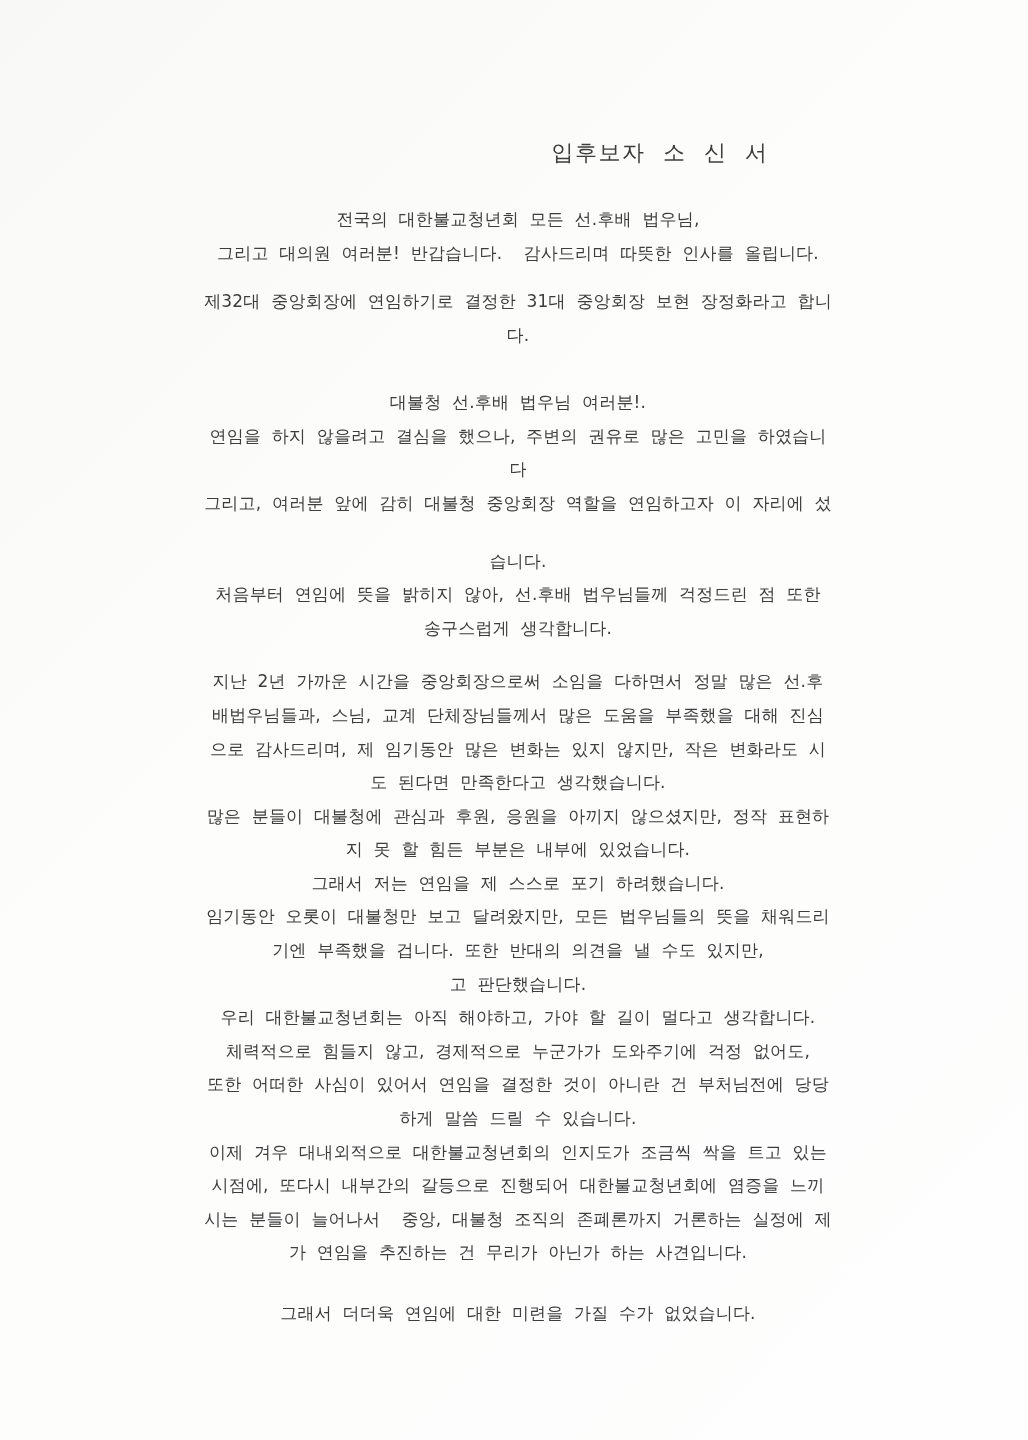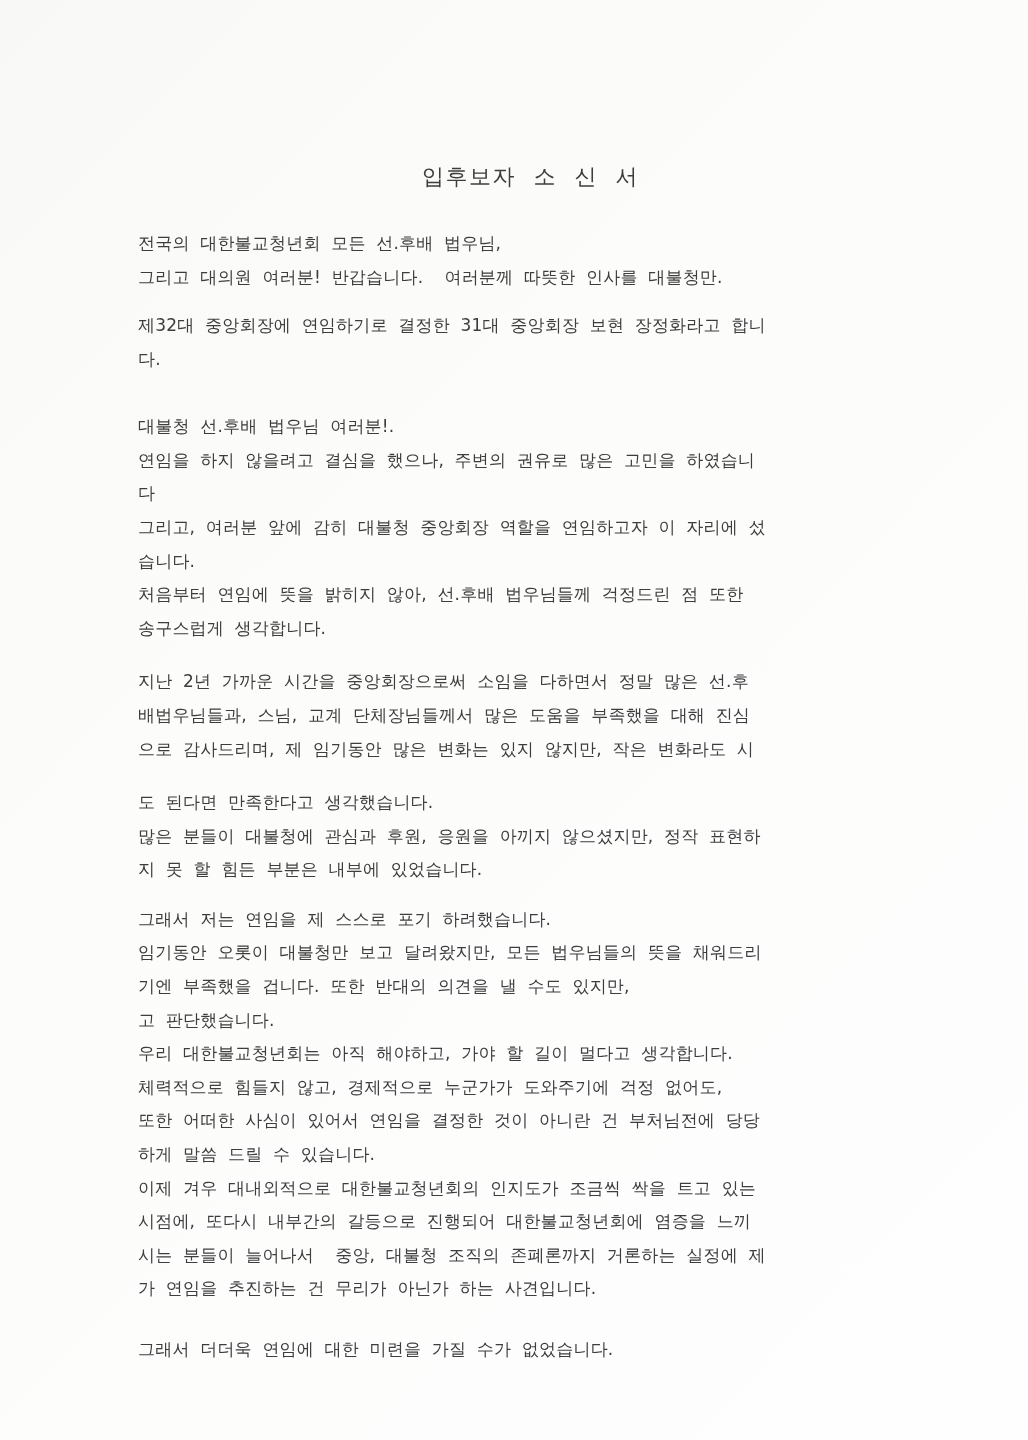--- a/index.html
+++ b/index.html
@@ -15,22 +15,23 @@
   }
   .page {
     position: relative;
     width: 1028px;
     height: 1440px;
     background: linear-gradient(135deg, #f8f8f7 0%, #fcfcfb 35%, #fefefe 100%);
   }
   .textblock {
     position: absolute;
     left: 138px;
-    top: 160px;
+    top: 136px;
     width: 760px;
+    text-align: center;
   }
   .line {
     white-space: pre;
     min-height: 33.6px;
     line-height: 33.6px;
     font-size: 17px;
     color: #3d3d3d;
     word-spacing: 5px;
     letter-spacing: 0.2px;
   }
@@ -43,38 +44,38 @@
     color: #3a3a3a;
   }
 </style>
 </head>
 <body style="background: rgb(251, 251, 250);">
 
 <div class="page">
   <div class="textblock">
     <div class="line title-line" style="color: rgb(61, 61, 61);">입후보자 소 신 서</div>
     <div class="line" style="color: rgb(61, 61, 61);">전국의 대한불교청년회 모든 선.후배 법우님,</div>
-    <div class="line" style="color: rgb(61, 61, 61);">그리고 대의원 여러분! 반갑습니다.  여러분께 따뜻한 인사를 대불청만.</div>
+    <div class="line" style="color: rgb(61, 61, 61);">그리고 대의원 여러분! 반갑습니다.  감사드리며 따뜻한 인사를 올립니다.</div>
     <div class="line" style="color: rgb(61, 61, 61); margin-top: 15px;">제32대 중앙회장에 연임하기로 결정한 31대 중앙회장 보현 장정화라고 합니</div>
     <div class="line" style="color: rgb(61, 61, 61);">다.</div>
     <div class="line" style="color: rgb(61, 61, 61);"></div>
     <div class="line" style="color: rgb(61, 61, 61);">대불청 선.후배 법우님 여러분!.</div>
     <div class="line" style="color: rgb(61, 61, 61);">연임을 하지 않을려고 결심을 했으나, 주변의 권유로 많은 고민을 하였습니</div>
     <div class="line" style="color: rgb(61, 61, 61);">다</div>
     <div class="line" style="color: rgb(61, 61, 61);">그리고, 여러분 앞에 감히 대불청 중앙회장 역할을 연임하고자 이 자리에 섰</div>
-    <div class="line" style="color: rgb(61, 61, 61);">습니다.</div>
+    <div class="line" style="color: rgb(61, 61, 61); margin-top: 24px;">습니다.</div>
     <div class="line" style="color: rgb(61, 61, 61);">처음부터 연임에 뜻을 밝히지 않아, 선.후배 법우님들께 걱정드린 점 또한</div>
     <div class="line" style="color: rgb(61, 61, 61);">송구스럽게 생각합니다.</div>
     <div class="line" style="color: rgb(61, 61, 61); margin-top: 20px;">지난 2년 가까운 시간을 중앙회장으로써 소임을 다하면서 정말 많은 선.후</div>
     <div class="line" style="color: rgb(61, 61, 61);">배법우님들과, 스님, 교계 단체장님들께서 많은 도움을 부족했을 대해 진심</div>
     <div class="line" style="color: rgb(61, 61, 61);">으로 감사드리며, 제 임기동안 많은 변화는 있지 않지만, 작은 변화라도 시</div>
-    <div class="line" style="color: rgb(61, 61, 61); margin-top: 20px;">도 된다면 만족한다고 생각했습니다.</div>
+    <div class="line" style="color: rgb(61, 61, 61);">도 된다면 만족한다고 생각했습니다.</div>
     <div class="line" style="color: rgb(61, 61, 61);">많은 분들이 대불청에 관심과 후원, 응원을 아끼지 않으셨지만, 정작 표현하</div>
     <div class="line" style="color: rgb(61, 61, 61);">지 못 할 힘든 부분은 내부에 있었습니다.</div>
-    <div class="line" style="color: rgb(61, 61, 61); margin-top: 16px;">그래서 저는 연임을 제 스스로 포기 하려했습니다.</div>
+    <div class="line" style="color: rgb(61, 61, 61);">그래서 저는 연임을 제 스스로 포기 하려했습니다.</div>
     <div class="line" style="color: rgb(61, 61, 61);">임기동안 오롯이 대불청만 보고 달려왔지만, 모든 법우님들의 뜻을 채워드리</div>
     <div class="line" style="color: rgb(61, 61, 61);">기엔 부족했을 겁니다. 또한 반대의 의견을 낼 수도 있지만,</div>
     <div class="line" style="color: rgb(61, 61, 61);">고 판단했습니다.</div>
     <div class="line" style="color: rgb(61, 61, 61);">우리 대한불교청년회는 아직 해야하고, 가야 할 길이 멀다고 생각합니다.</div>
     <div class="line" style="color: rgb(61, 61, 61);">체력적으로 힘들지 않고, 경제적으로 누군가가 도와주기에 걱정 없어도,</div>
     <div class="line" style="color: rgb(61, 61, 61);">또한 어떠한 사심이 있어서 연임을 결정한 것이 아니란 건 부처님전에 당당</div>
     <div class="line" style="color: rgb(61, 61, 61);">하게 말씀 드릴 수 있습니다.</div>
     <div class="line" style="color: rgb(61, 61, 61);">이제 겨우 대내외적으로 대한불교청년회의 인지도가 조금씩 싹을 트고 있는</div>
     <div class="line" style="color: rgb(61, 61, 61);">시점에, 또다시 내부간의 갈등으로 진행되어 대한불교청년회에 염증을 느끼</div>
     <div class="line" style="color: rgb(61, 61, 61);">시는 분들이 늘어나서  중앙, 대불청 조직의 존폐론까지 거론하는 실정에 제</div>

